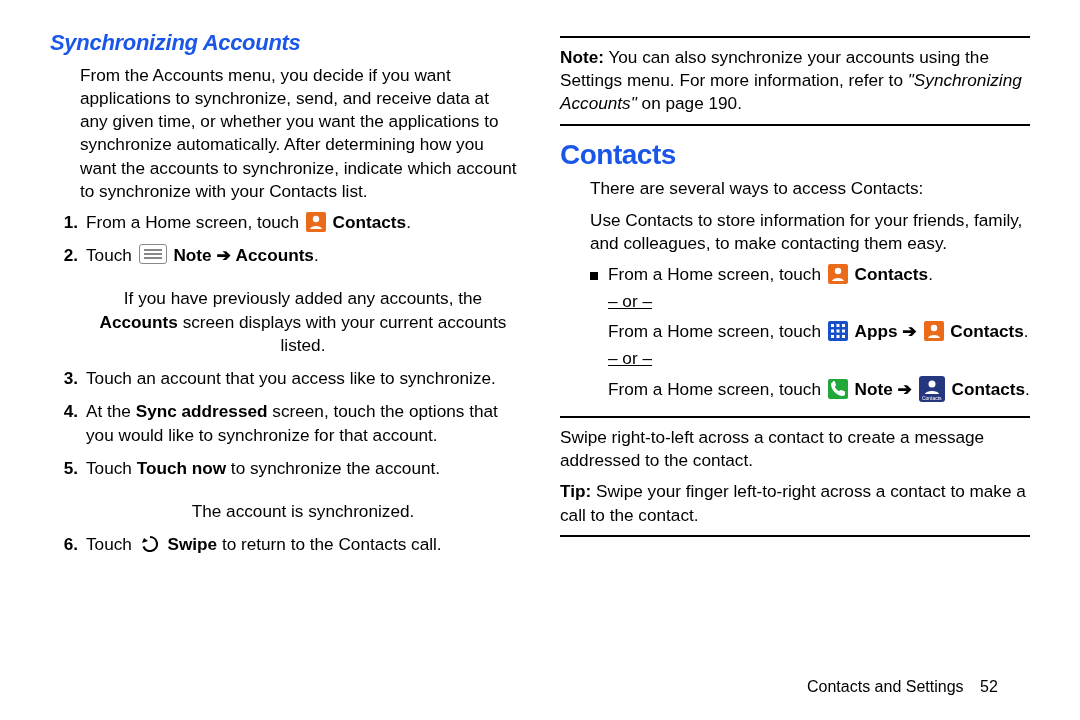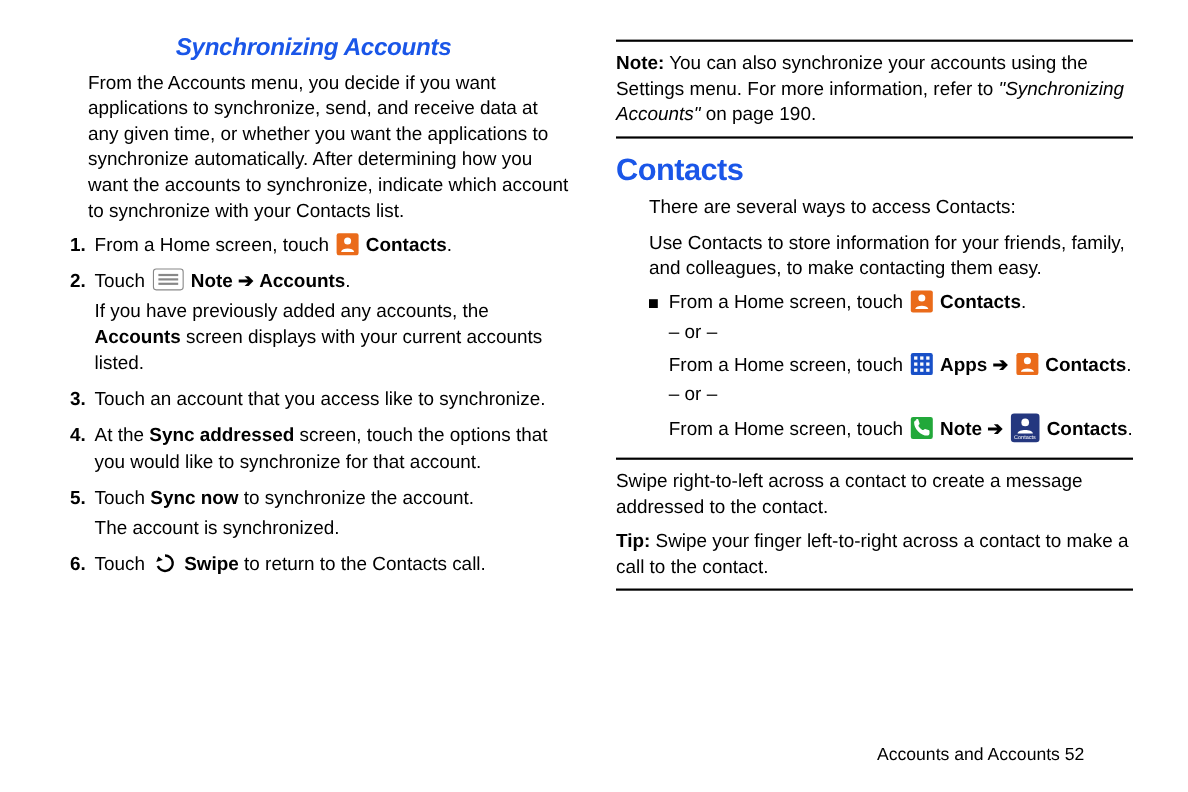--- a/index.html
+++ b/index.html
@@ -1,48 +1,48 @@
 <!DOCTYPE html>
 <html><head>
 <meta charset="utf-8">
 <style>
   html,body{margin:0;padding:0;background:#fff;}
   .page{width:1080px;height:720px;position:relative;font-family:Arial,Helvetica,sans-serif;color:#000;font-size:17.2px;line-height:1.35;}
   .cols{display:flex;gap:40px;padding:28px 50px 0 50px;}
   .col{flex:1;min-width:0;}
-  .h-sync{font-family:Arial,Helvetica,sans-serif;font-weight:bold;font-style:italic;color:#1a56e8;font-size:22px;letter-spacing:-0.3px;margin:0 0 6px 0;text-align:center;}
+  .h-sync{font-family:Arial,Helvetica,sans-serif;font-weight:bold;font-style:italic;color:#1a56e8;font-size:22px;letter-spacing:-0.3px;margin:0 0 6px 0;}
   .h-contacts{font-family:Arial,Helvetica,sans-serif;font-weight:bold;color:#1a56e8;font-size:28px;letter-spacing:-0.5px;margin:10px 0 4px 0;}
   p{margin:0 0 8px 0;}
   .indent1{padding-left:30px;}
   .ol{margin:6px 0 0 0;}
   .olrow{display:flex;margin-bottom:10px;}
   .olnum{width:28px;flex:none;font-weight:bold;text-align:right;padding-right:8px;}
   .olbody{flex:1;}
-  .sub{margin-top:4px;}
+  .sub{margin-top:20px;text-align:center;}
   .ul{margin:6px 0 0 0;}
   .ulrow{display:flex;margin-bottom:6px;}
   .ulmark{width:28px;flex:none;text-align:center;font-size:14px;padding-top:3px;}
   .ulmark span{display:inline-block;width:8px;height:8px;background:#000;}
   .ulbody{flex:1;}
-  .or{margin:4px 0 6px 0;}
+  .or{margin:4px 0 6px 0;text-decoration:underline;}
   b{font-weight:bold;}
   i{font-style:italic;}
   hr.rule{border:none;border-top:2px solid #000;margin:8px 0 8px 0;}
   .icon{display:inline-block;width:20px;height:20px;vertical-align:-4px;border-radius:2px;position:relative;margin:0 2px;}
   .icon svg{width:100%;height:100%;display:block;}
   .ic-contacts-orange{background:#ea6b1a;}
   .ic-menu{background:#fff;border:1px solid #888;border-radius:3px;width:26px;height:18px;vertical-align:-3px;}
   .ic-back{background:none;width:22px;height:20px;}
   .ic-apps{background:#1850c8;}
   .ic-phone{background:#22a83a;}
   .ic-contacts-blue{background:#24377f;width:26px;height:26px;vertical-align:-7px;border-radius:3px;}
   .ic-contacts-blue .cap{position:absolute;bottom:1px;left:0;right:0;text-align:center;font-size:5px;color:#fff;line-height:1;}
   .arrow{font-weight:bold;}
   .footer{position:absolute;bottom:22px;right:70px;font-size:16px;}
-  .footer .pg{display:inline-block;width:42px;text-align:left;}
+  .footer .pg{display:inline-block;width:42px;text-align:center;}
 </style>
 </head>
 <body>
 
 <div class="page">
   <div class="cols">
 
     <div class="col">
       <h2 class="h-sync">Synchronizing Accounts</h2>
       <p class="indent1">From the Accounts menu, you decide if you want applications to synchronize, send, and receive data at any given time, or whether you want the applications to synchronize automatically. After determining how you want the accounts to synchronize, indicate which account to synchronize with your Contacts list.</p>
@@ -96,21 +96,21 @@
             <span>At the</span>
             <b>Sync addressed</b>
             <span>screen, touch the options that you would like to synchronize for that account.</span>
           </div>
         </div>
 
         <div class="olrow">
           <div class="olnum">5.</div>
           <div class="olbody">
             <span>Touch</span>
-            <b>Sync now</b>
+            <b>Touch now</b>
             <span>to synchronize the account.</span>
             <div class="sub">The account is synchronized.</div>
           </div>
         </div>
 
         <div class="olrow">
           <div class="olnum">6.</div>
           <div class="olbody">
             <span>Touch</span>
             <span class="icon ic-back">
@@ -209,16 +209,16 @@
       <p>
         <b>Tip:</b>
         <span>Swipe your finger left-to-right across a contact to make a call to the contact.</span>
       </p>
       <hr class="rule">
     </div>
 
   </div>
 
   <div class="footer">
-    <span>Accounts and Accounts</span>
+    <span>Contacts and Settings</span>
     <span class="pg">52</span>
   </div>
 </div>
 
 </body></html>

